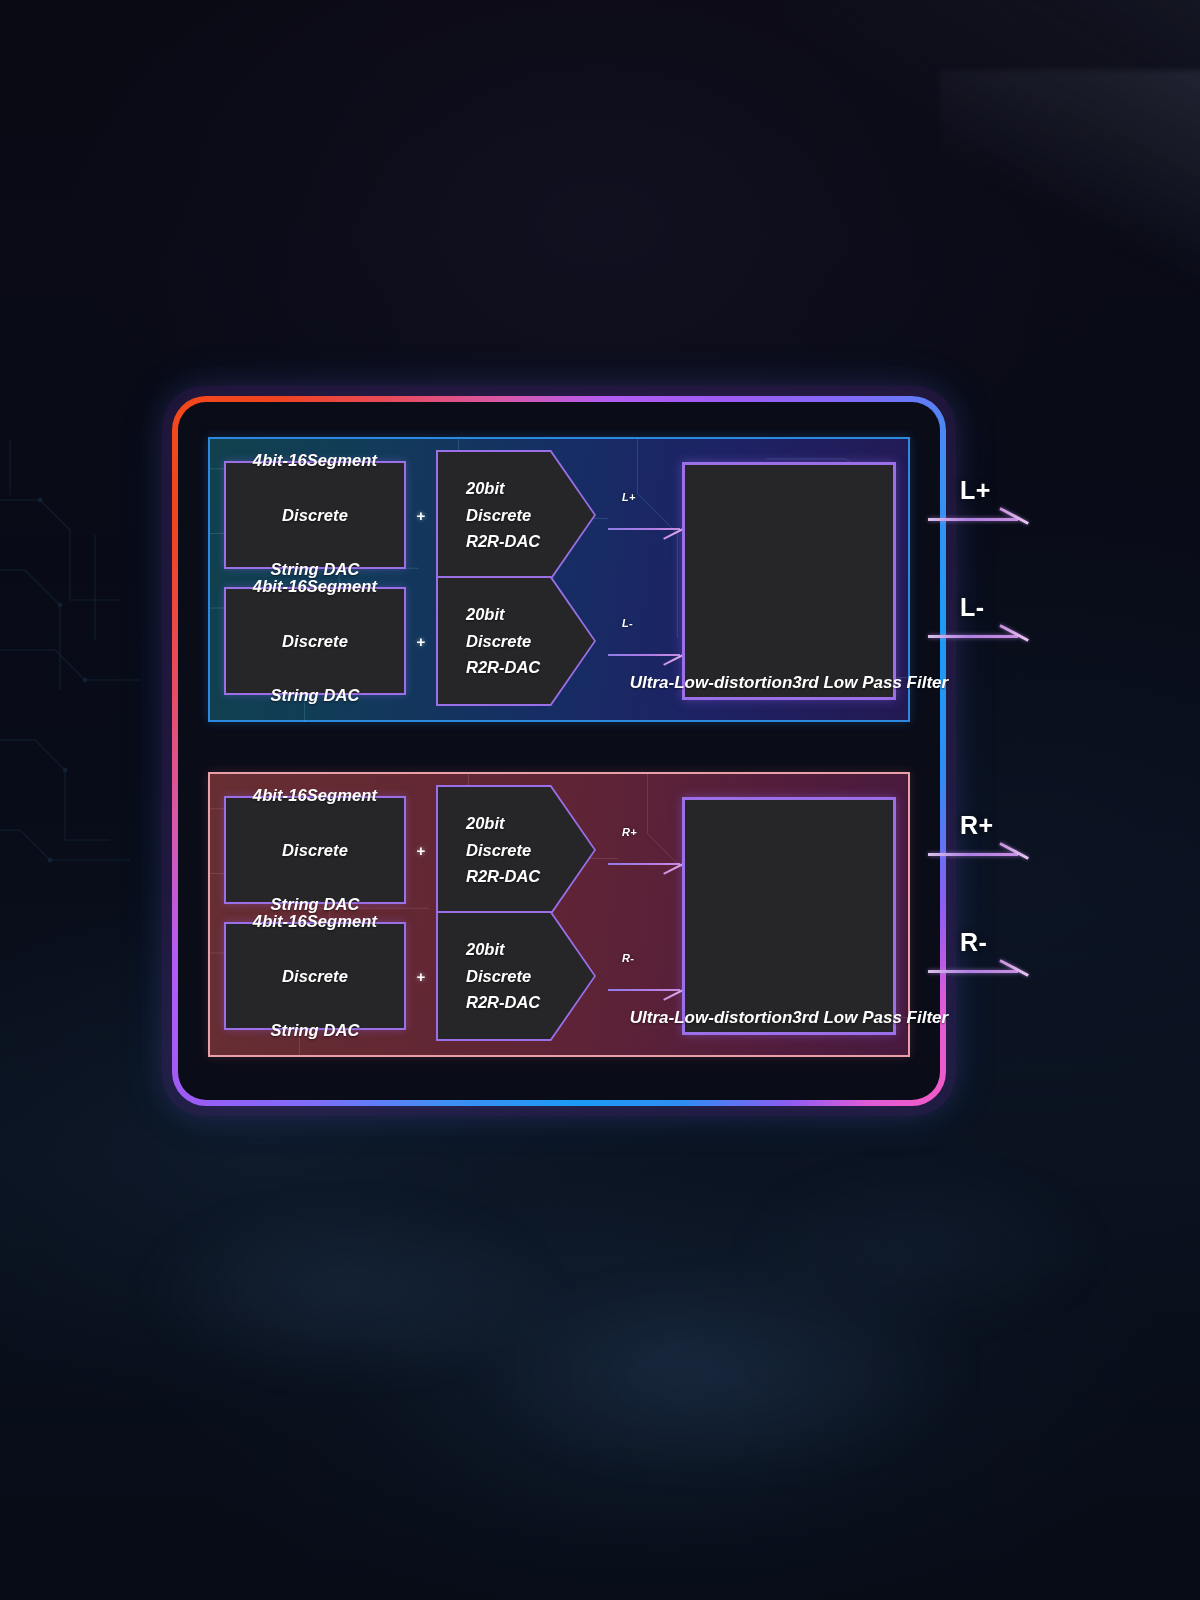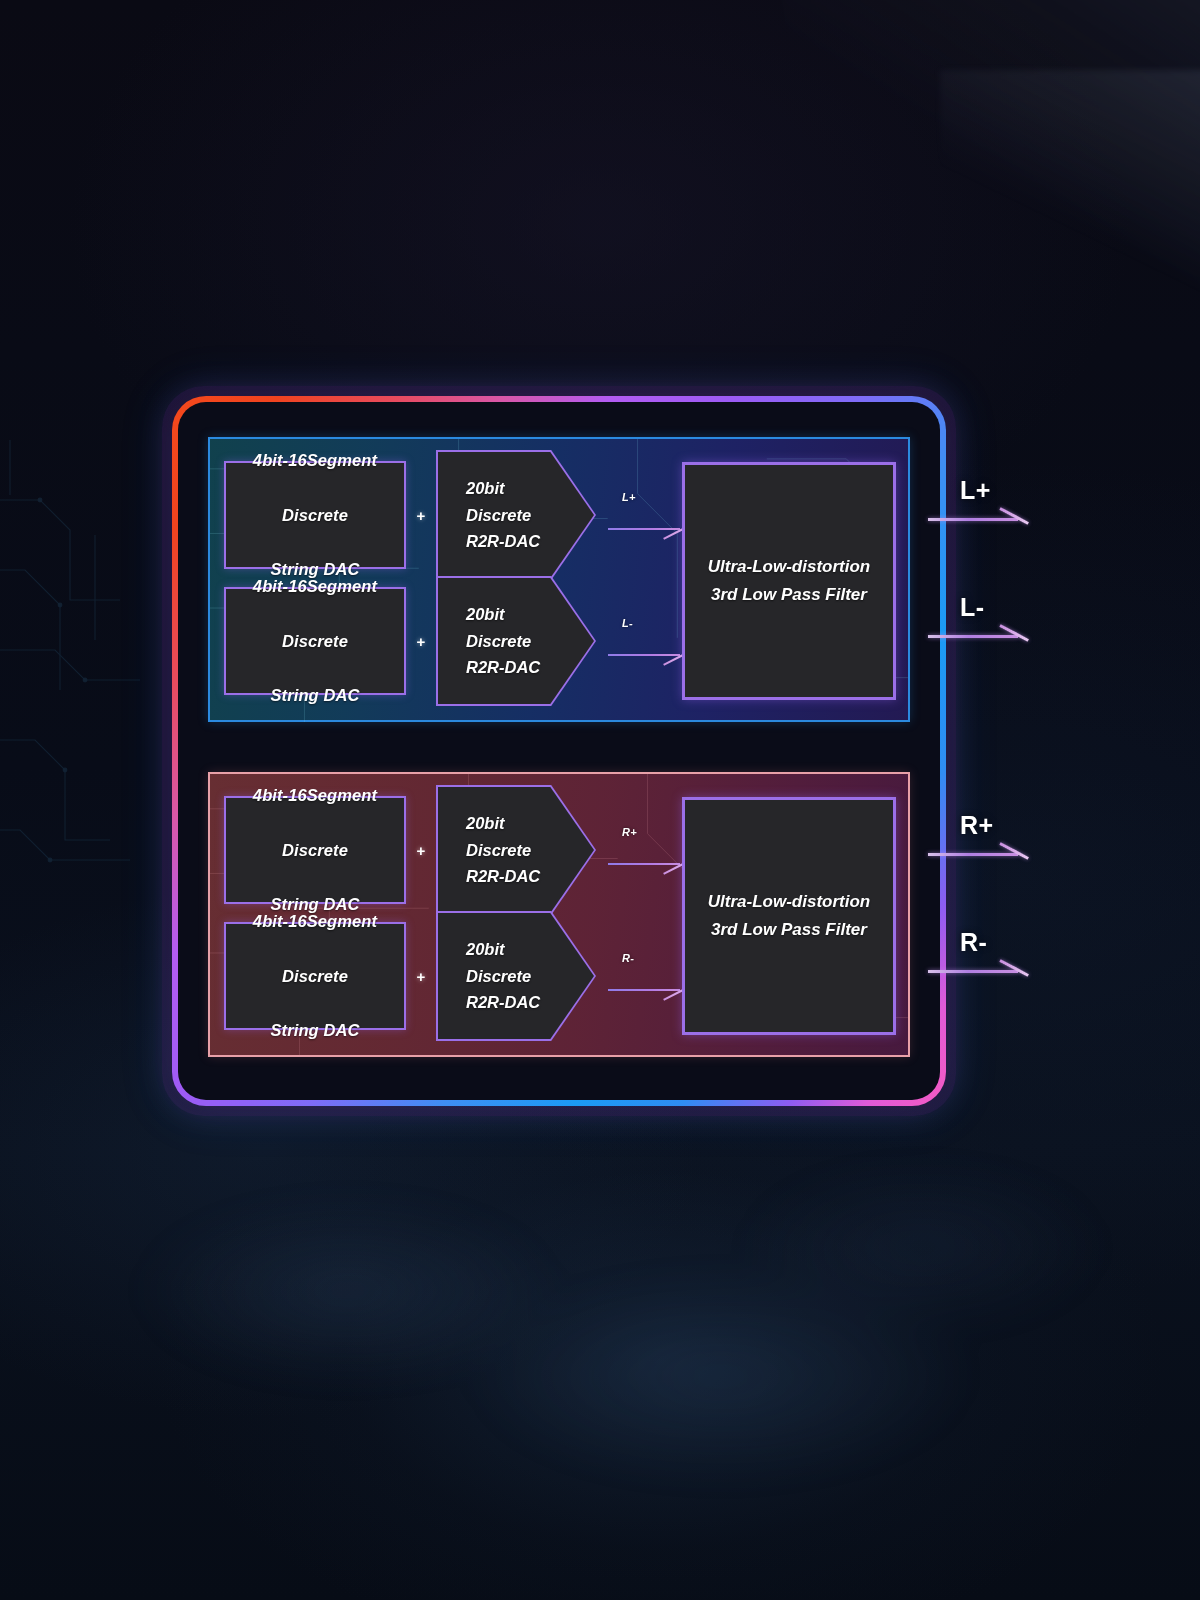--- a/index.html
+++ b/index.html
@@ -282,22 +282,22 @@
     transform: rotate(-27deg);
   }
 
   
   .lpf {
     position: absolute;
     box-sizing: border-box;
     border: 3px solid #9b6fe8;
     background: #262629;
     display: flex;
-    flex-direction: column;
-    align-items: center;
+    flex-direction: row;
+    align-items: flex-end;
     justify-content: center;
     box-shadow: 0 0 10px rgba(150,100,240,0.40);
   }
   .lpf .line {
     color: #ffffff;
     font-style: italic;
     font-weight: bold;
     font-size: 17px;
     line-height: 1.62;
     white-space: nowrap;

